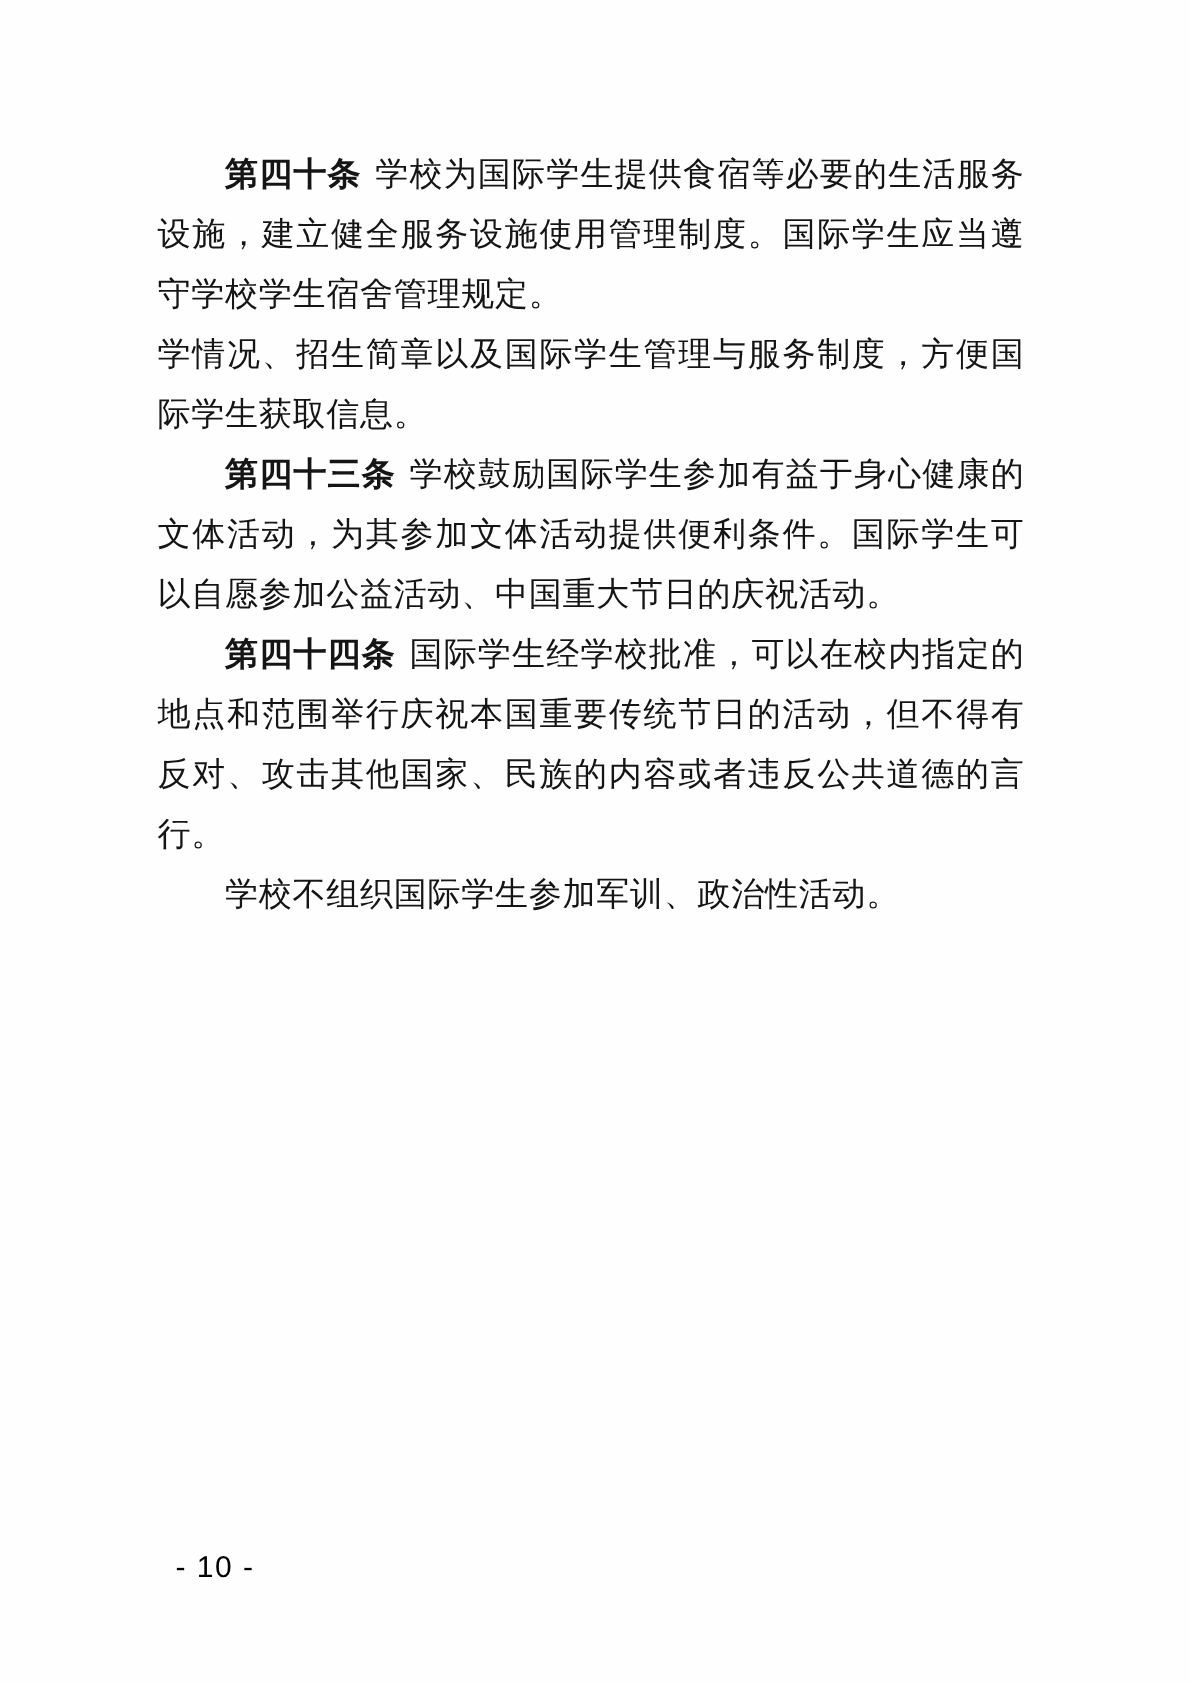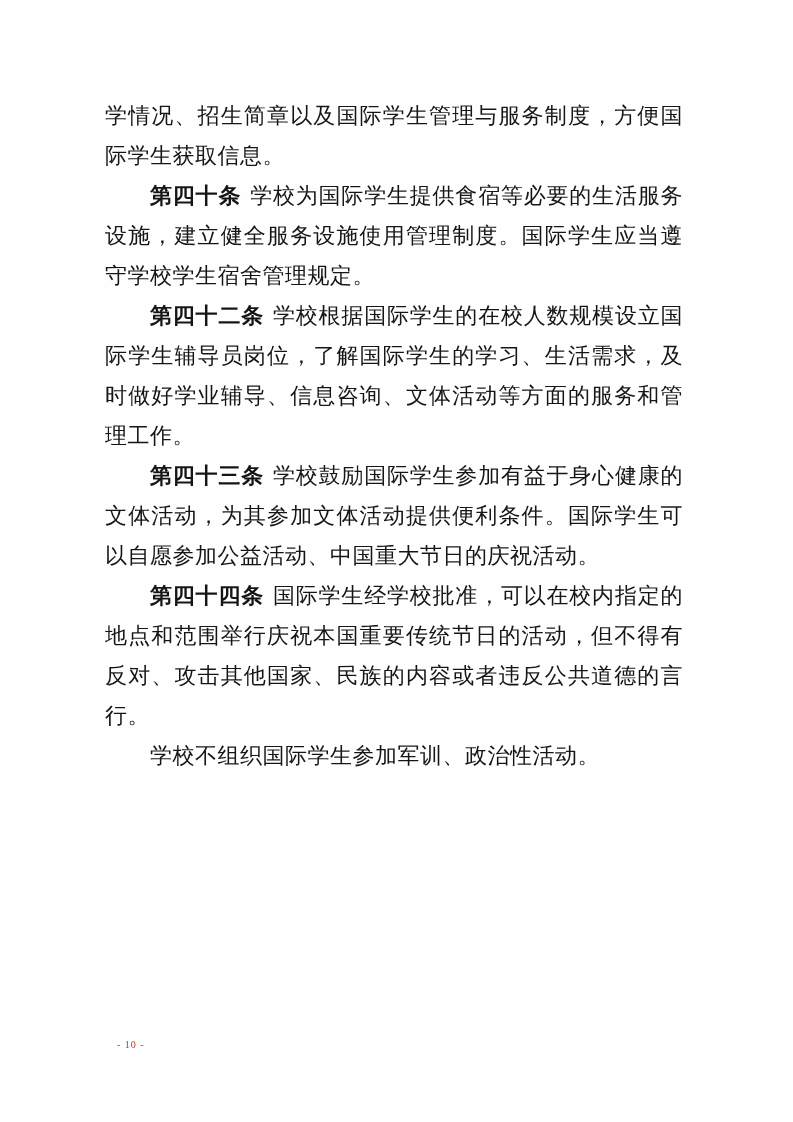--- a/index.html
+++ b/index.html
@@ -36,39 +36,38 @@
     text-indent: 45px;
   }
   .lead:not(:empty) {
     font-weight: bold;
     margin-right: 9px;
   }
   .footer {
     position: absolute;
     left: 117px;
     top: 1035px;
-    font-size: 10px;
+    font-size: 20px;
     line-height: 20px;
     letter-spacing: 1px;
-    color: #c2410c;
-    font-family: Liberation Serif, serif;
+    color: #000000;
+    font-family: Liberation Sans, sans-serif;
   }
 </style>
 </head>
 <body>
 
 <div class="page">
   <div class="content">
 
+    <p class="para indent"><span class="lead">第四十条</span><span>学校为国际学生提供食宿等必要的生活服务设施，建立健全服务设施使用管理制度。国际学生应当遵守学校学生宿舍管理规定。</span></p>
+
     <p class="para"><span class="lead"></span><span>学情况、招生简章以及国际学生管理与服务制度，方便国际学生获取信息。</span></p>
 
-    <p class="para indent"><span class="lead">第四十条</span><span>学校为国际学生提供食宿等必要的生活服务设施，建立健全服务设施使用管理制度。国际学生应当遵守学校学生宿舍管理规定。</span></p>
 
-
-    <p class="para indent"><span class="lead">第四十二条</span><span>学校根据国际学生的在校人数规模设立国际学生辅导员岗位，了解国际学生的学习、生活需求，及时做好学业辅导、信息咨询、文体活动等方面的服务和管理工作。</span></p>
 
     <p class="para indent"><span class="lead">第四十三条</span><span>学校鼓励国际学生参加有益于身心健康的文体活动，为其参加文体活动提供便利条件。国际学生可以自愿参加公益活动、中国重大节日的庆祝活动。</span></p>
 
     <p class="para indent"><span class="lead">第四十四条</span><span>国际学生经学校批准，可以在校内指定的地点和范围举行庆祝本国重要传统节日的活动，但不得有反对、攻击其他国家、民族的内容或者违反公共道德的言行。</span></p>
 
     <p class="para indent"><span class="lead"></span><span>学校不组织国际学生参加军训、政治性活动。</span></p>
 
 
   </div>
 

